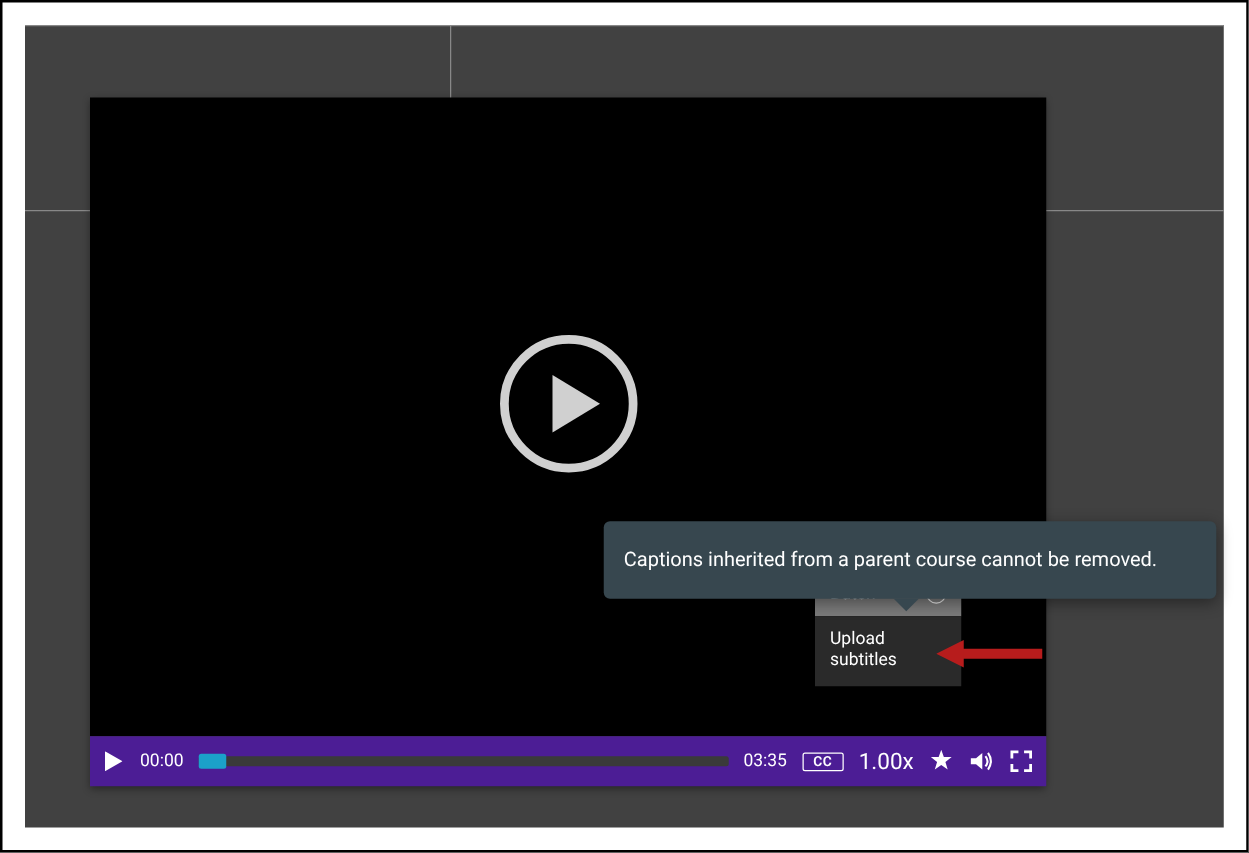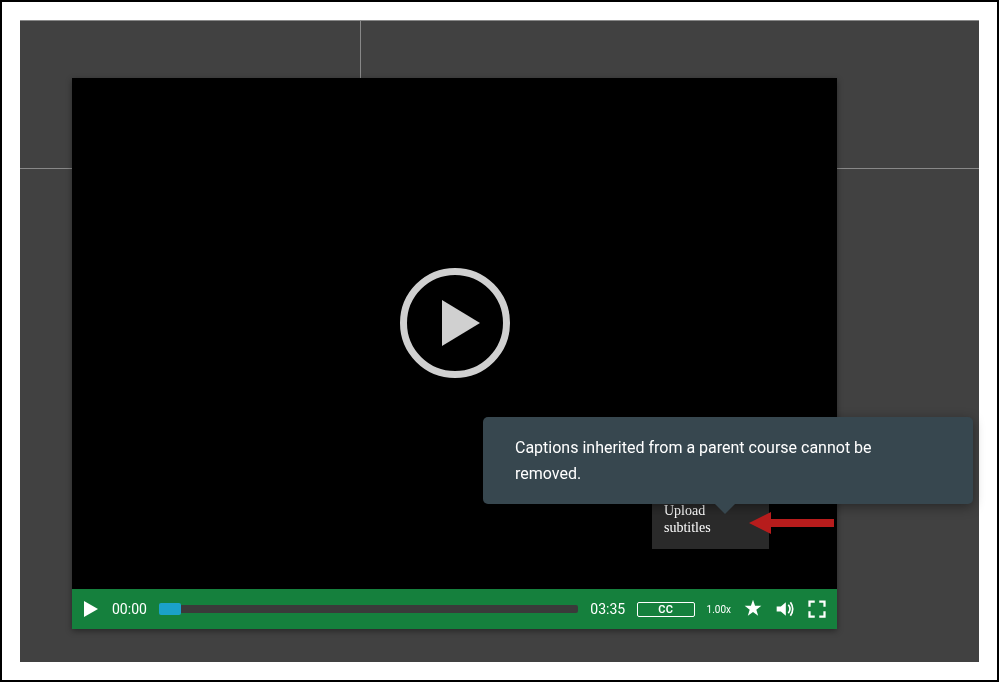--- a/index.html
+++ b/index.html
@@ -48,40 +48,39 @@
     width: 765px;
     height: 551px;
     display: flex;
     flex-direction: column;
     box-shadow: 0 2px 6px rgba(0,0,0,0.4);
   }
   .video-area {
     flex: 1;
     background: #000;
     position: relative;
-    font-family: Liberation Serif, serif;
   }
   .big-play {
     position: absolute;
     left: 50%;
     top: 50%;
     width: 110px;
     height: 110px;
     transform: translate(-50%, -60%);
     border: 7px solid #d0d0d0;
     border-radius: 50%;
     display: flex;
     align-items: center;
     justify-content: center;
     cursor: pointer;
   }
   .big-play svg { margin-left: 8px; }
   .controls {
     height: 40px;
-    background: #15803d;
+    background: #4c1d95;
     display: flex;
     align-items: center;
     padding: 0 10px;
     gap: 12px;
     color: #fff;
     font-size: 14px;
     position: relative;
   }
   .ctrl-play {
     width: 18px; height: 18px;
@@ -105,25 +104,25 @@
     height: 12px;
     background: #1ba1c9;
     border-radius: 2px;
   }
   .cc-btn {
     border: 1.5px solid #fff;
     border-radius: 2px;
     font-size: 11px;
     font-weight: 600;
     letter-spacing: 0.5px;
-    padding: 1px 20px;
+    padding: 1px 8px;
     line-height: 1;
     cursor: pointer;
   }
-  .speed { font-size: 10px; cursor: pointer; }
+  .speed { font-size: 18px; cursor: pointer; }
   .icon-btn {
     width: 20px; height: 20px;
     display: flex; align-items: center; justify-content: center;
     cursor: pointer;
   }
   
   .caption-menu {
     position: absolute;
     bottom: 40px;
     right: 68px;
@@ -161,21 +160,21 @@
   }
   
   .tooltip {
     position: absolute;
     left: 463px;
     top: 397px;
     width: 490px;
     background: #37474f;
     color: #fff;
     border-radius: 5px;
-    padding: 18px 32px;
+    padding: 18px 16px;
     font-size: 16px;
     line-height: 1.6;
     box-shadow: 0 3px 12px rgba(0,0,0,0.4);
   }
   .tooltip::after {
     content: "";
     position: absolute;
     bottom: -10px;
     right: 238px;
     width: 0; height: 0;

